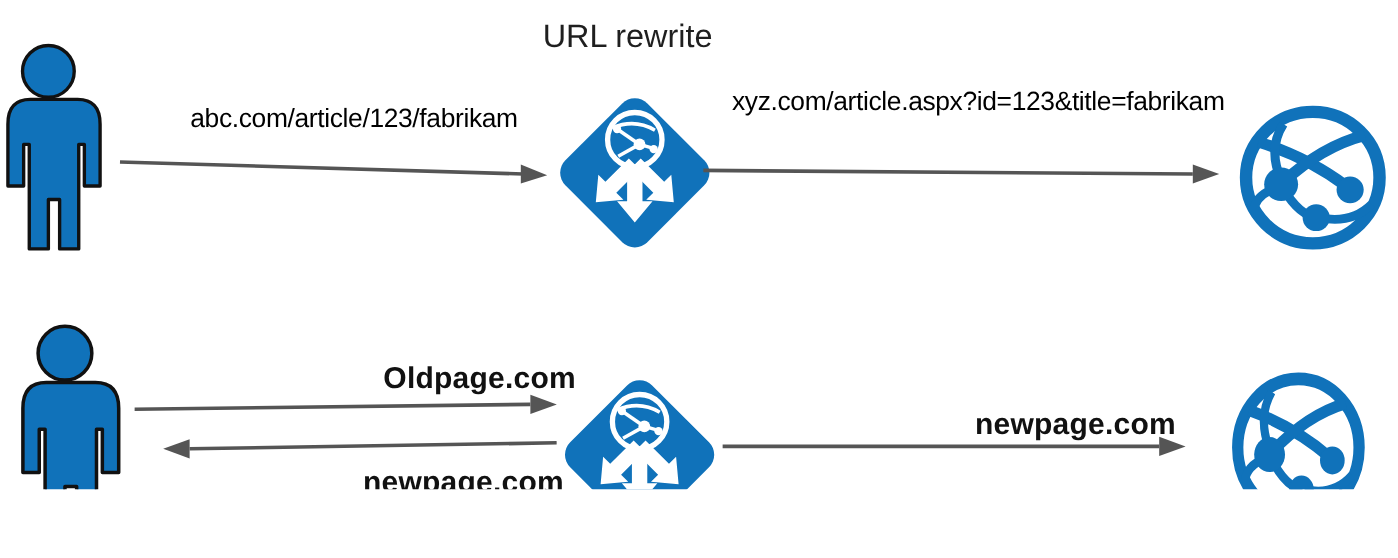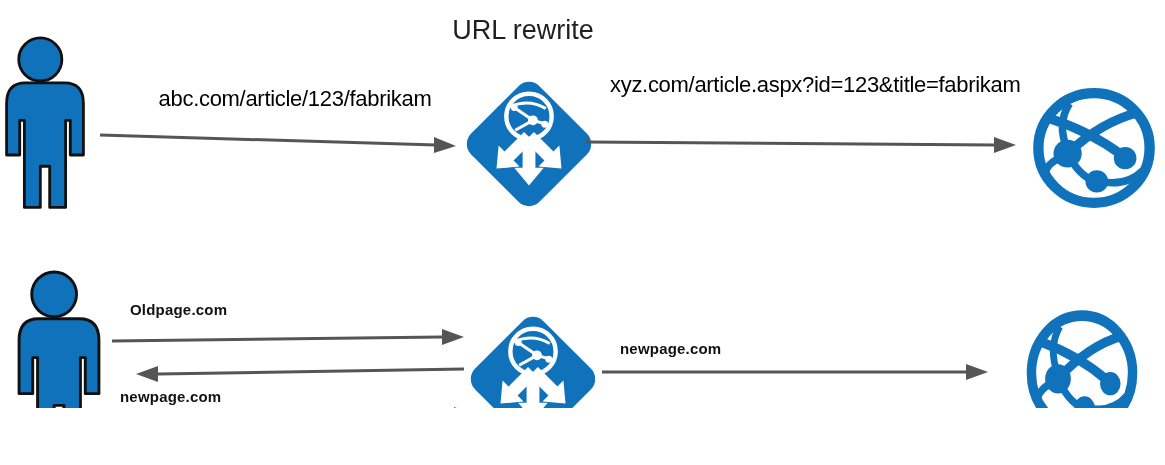--- a/index.html
+++ b/index.html
@@ -18,24 +18,24 @@
     white-space:nowrap;
   }
   .url-label{
     font-size:22px;
     color:#000000;
     text-align:center;
     white-space:nowrap;
     letter-spacing:-0.3px;
   }
   .bold-label{
-    font-size:15px;
+    font-size:25px;
     font-weight:bold;
     color:#111111;
-    text-align:left;
+    text-align:right;
     white-space:nowrap;
     letter-spacing:0.2px;
   }
   svg{display:block;}
   .arrow-line{stroke:#555555;stroke-width:3;fill:none;}
   .arrow-head{fill:#555555;stroke:none;}
 </style>
 </head>
 <body>
 

